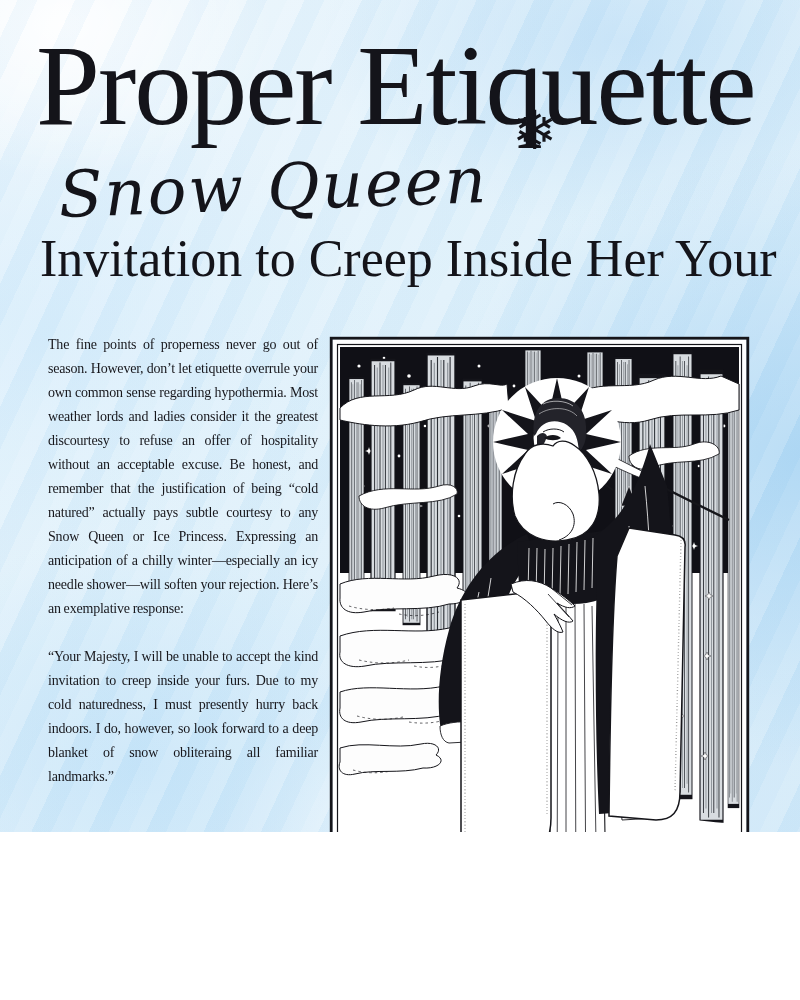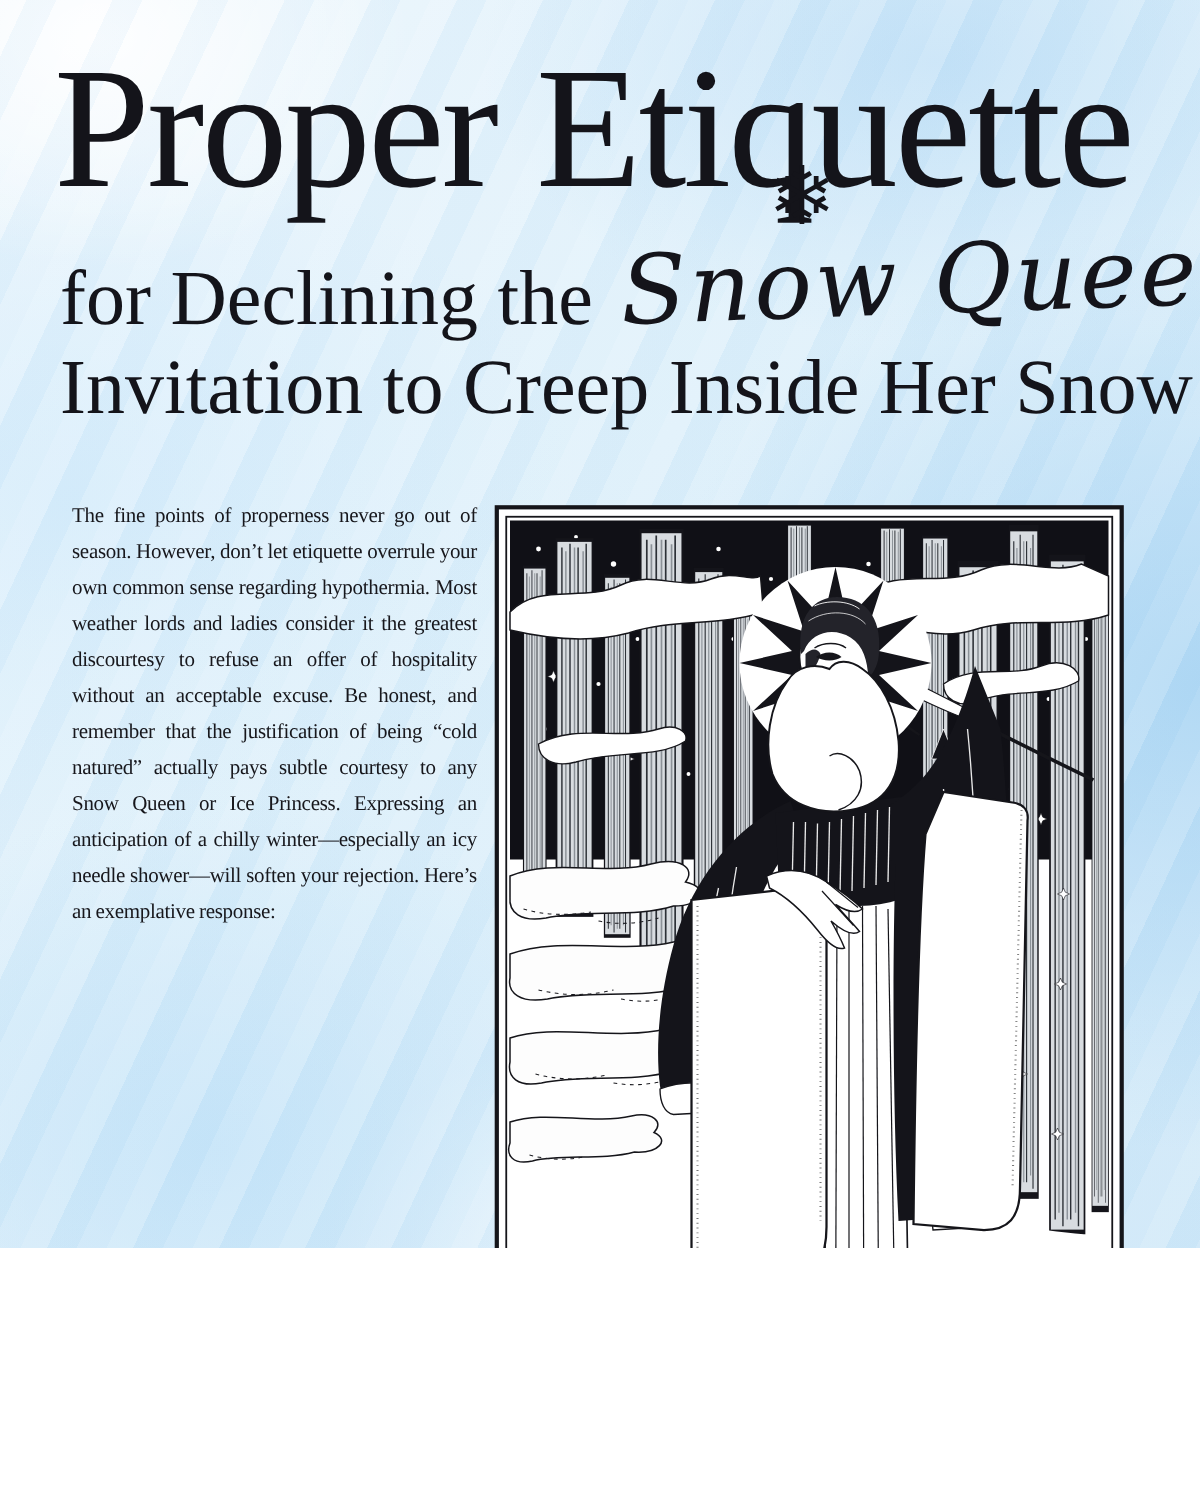--- a/index.html
+++ b/index.html
@@ -49,31 +49,31 @@
   .figure svg{display:block; width:100%; height:100%;}
 </style>
 </head>
 <body>
 
 <div class="page">
 
   <h1 class="t1">Proper Etiquette</h1>
 
   <div class="t2">
-    <span class="pre">for Declining the</span>
     <span class="script">Snow Queen</span>
 
   </div>
 
   <div class="snowflake">❄</div>
 
-  <h2 class="t3">Invitation to Creep Inside Her Snow</h2>
+  <h2 class="t3">Invitation to Creep Inside Her Your</h2>
 
   <section class="col">
     <p>The fine points of properness never go out of season.  However, don’t let etiquette overrule your own common sense regarding hypothermia.  Most weather lords and ladies consider it the greatest discourtesy to refuse an offer of hospitality without an acceptable excuse.  Be honest, and remember that the justification of being “cold natured” actually pays subtle courtesy to any Snow Queen or Ice Princess.  Expressing an anticipation of a chilly winter—especially an icy needle shower—will soften your rejection.  Here’s an exemplative response:</p>
+    <p>“Your Majesty, I will be unable to accept the kind invitation to creep inside your furs.  Due to my cold naturedness, I must presently hurry back indoors.  I do, however, so look forward to a deep blanket of snow obliteraing all familiar landmarks.”</p>
   </section>
 
   <figure class="figure">
     <svg viewBox="0 0 421 595" xmlns="http://www.w3.org/2000/svg">
       <defs>
         <g id="trunk">
           <rect x="0" y="0" width="20" height="100" fill="#d8dce0" stroke="#14141a" stroke-width="1"></rect>
           <path d="M3,2V98 M7.5,1V99 M12,2V98 M16.5,1V99" stroke="#2c3036" stroke-width="0.8" fill="none"></path>
           <path d="M5.2,3V97 M10,2V98 M14.8,3V97" stroke="#8b9197" stroke-width="0.8" fill="none"></path>
         </g>

